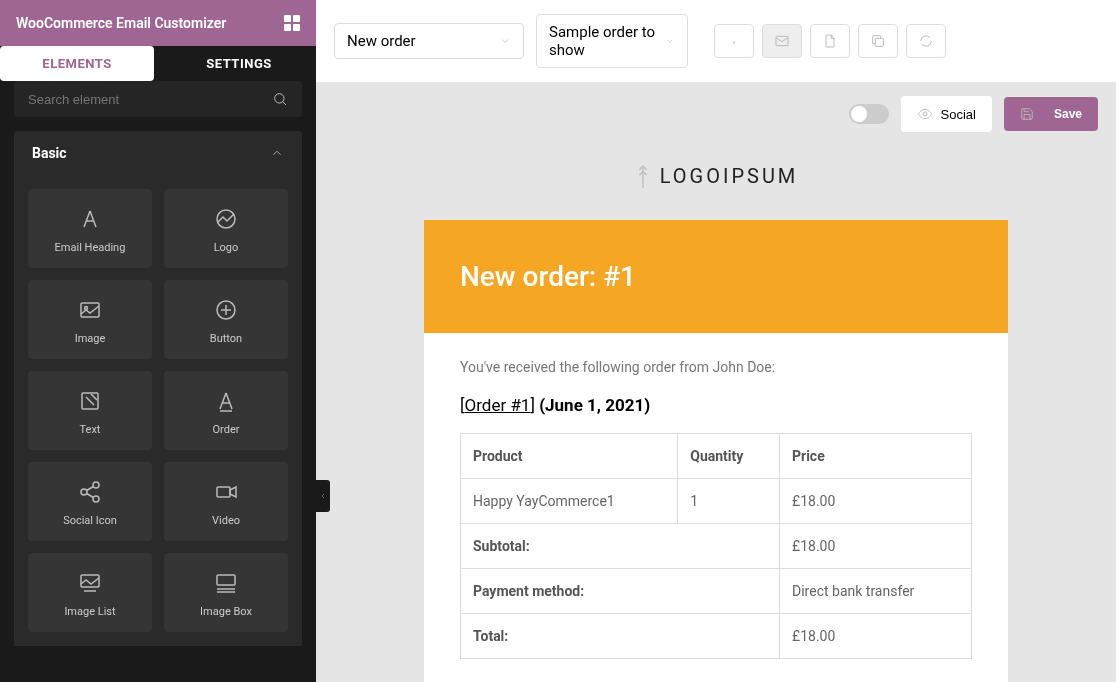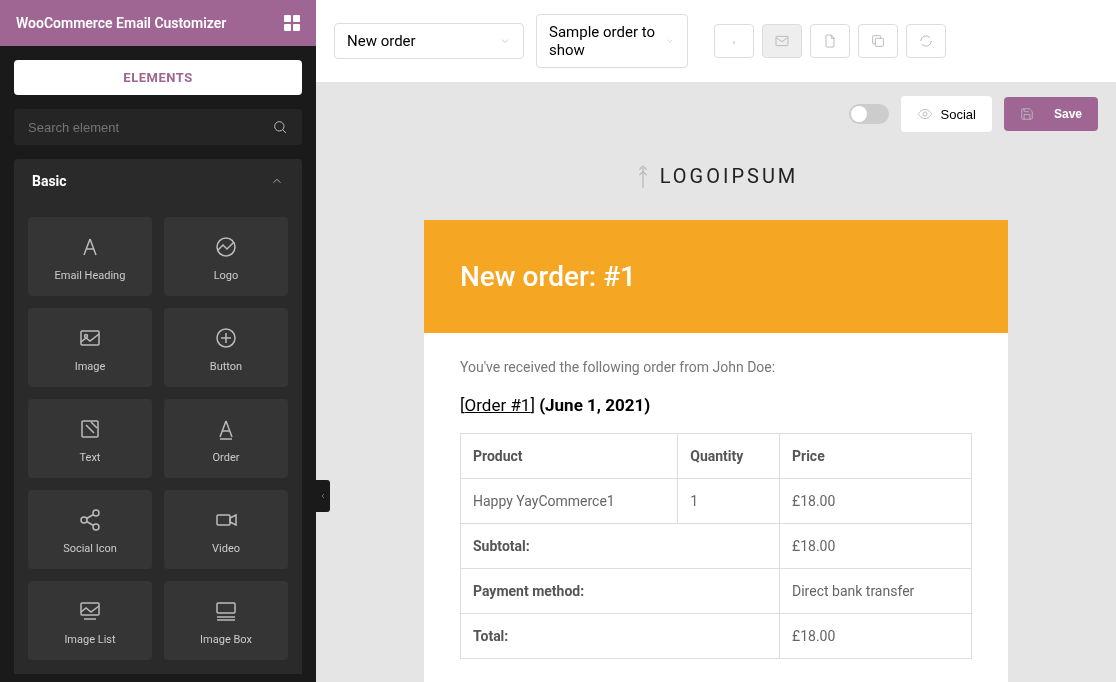--- a/index.html
+++ b/index.html
@@ -3,21 +3,21 @@
   <meta charset="utf-8">
   <style>
     * { margin: 0; padding: 0; box-sizing: border-box; }
     body { font-family: -apple-system, BlinkMacSystemFont, "Segoe UI", Roboto, sans-serif; display: flex; width: 1116px; height: 682px; overflow: hidden; }
     
     .sidebar { width: 316px; background: #1a1a1a; display: flex; flex-direction: column; }
     .sidebar-header { background: #a06693; height: 46px; display: flex; align-items: center; justify-content: space-between; padding: 8px 16px; color: #fff; font-weight: 600; font-size: 14px; }
     .grid-icon { display: grid; grid-template-columns: 1fr 1fr; gap: 2px; width: 16px; height: 16px; }
     .grid-icon span { background: #fff; border-radius: 1px; }
     
-    .tabs { display: flex; padding: 14px; gap: 8px; }
+    .tabs { display: flex; gap: 8px; }
     .tab { flex: 1; text-align: center; padding: 10px 0; font-weight: 700; font-size: 13px; letter-spacing: 0.5px; cursor: pointer; border-radius: 4px; }
     .tab.active { background: #fff; color: #a06693; }
     .tab.inactive { color: #fff; }
     
     .search-box { margin: 0 14px 14px; display: flex; align-items: center; background: #252525; border-radius: 4px; padding: 10px 14px; }
     .search-box input { flex: 1; background: transparent; border: none; color: #888; font-size: 13px; outline: none; }
     .search-box svg { width: 16px; height: 16px; }
     
     .accordion-header { display: flex; align-items: center; justify-content: space-between; padding: 14px 18px; color: #fff; font-weight: 700; font-size: 14px; background: #2a2a2a; cursor: pointer; margin: 0 14px; border-radius: 4px 4px 0 0; }
     
@@ -71,20 +71,21 @@
     <div class="grid-icon">
         <span></span>
         <span></span>
         <span></span>
         <span></span>
       </div>
   </div>
 
   <div class="tabs">
     <div class="tab active">ELEMENTS</div>
+    <div class="tab inactive">SETTINGS</div>
   </div>
 
   <div class="search-box">
     <input type="text" placeholder="Search element" style="">
     <svg viewBox="0 0 24 24">
         <circle cx="11" cy="11" r="7"></circle>
         <line x1="21" y1="21" x2="16" y2="16"></line>
       </svg>
   </div>
 

